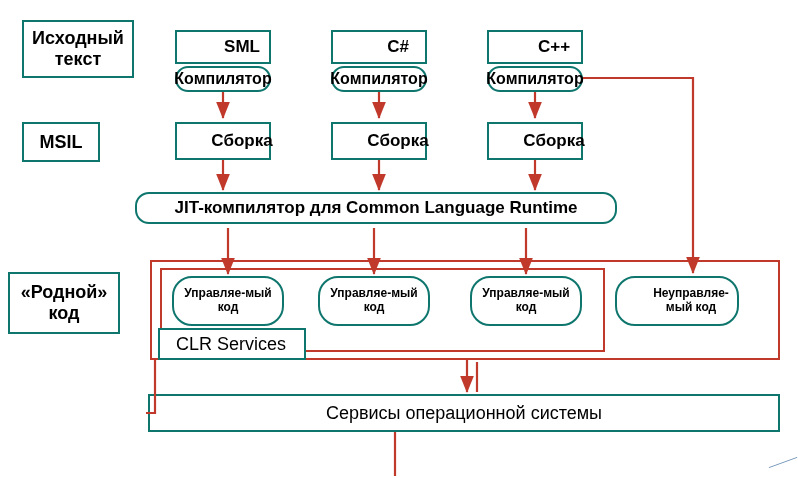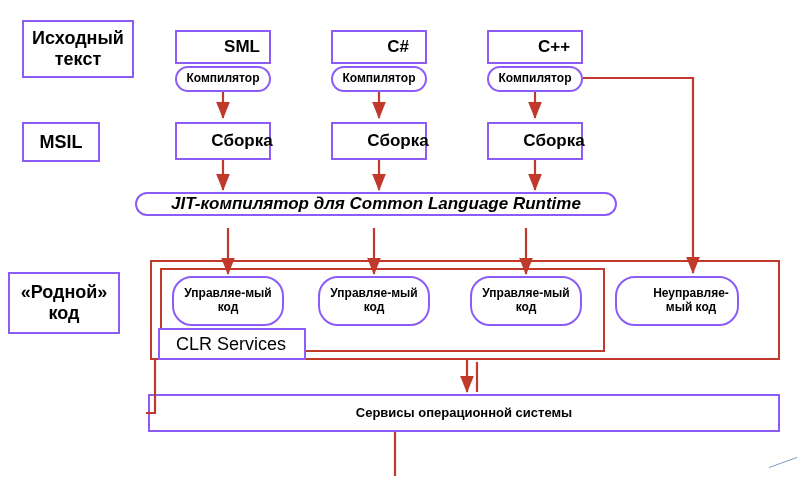--- a/index.html
+++ b/index.html
@@ -11,37 +11,37 @@
     position: relative;
     width: 798px;
     height: 478px;
     background: #ffffff;
     font-family: "Liberation Sans", sans-serif;
     overflow: hidden;
   }
   .box {
     position: absolute;
     box-sizing: border-box;
-    border: 2px solid #8b5cf6;
+    border: 2px solid #0f766e;
     background: #ffffff;
     color: #000000;
     display: flex;
     align-items: center;
     justify-content: center;
     text-align: center;
     line-height: 1.15;
     font-weight: bold;
     font-size: 17px;
   }
   .label-box {
     font-size: 18px;
     font-weight: bold;
   }
   .small-box {
-    font-size: 12px;
+    font-size: 16px;
     font-weight: bold;
     border-radius: 9px;
   }
   .rounded {
     border-radius: 14px;
   }
   .plain-box {
     font-weight: bold;
     padding-left: 38px;
   }
@@ -58,22 +58,22 @@
     font-size: 12px;
     border-radius: 20px;
   }
   .clr {
     font-size: 18px;
     font-weight: normal;
     justify-content: flex-start;
     padding-left: 16px;
   }
   .os {
-    font-size: 13px;
-    font-weight: bold;
+    font-size: 18px;
+    font-weight: normal;
   }
   .jit {
     font-size: 17px;
     font-weight: bold;
   }
   .deco-line {
     position: absolute;
     border-top: 1px solid #6a8fb5;
   }
 </style>
@@ -93,21 +93,21 @@
   <div class="box plain-box" style="left:487px;top:30px;width:96px;height:34px;">C++</div>
 
   <div class="box small-box rounded" style="left:175px;top:66px;width:96px;height:26px;">Компилятор</div>
   <div class="box small-box rounded" style="left:331px;top:66px;width:96px;height:26px;">Компилятор</div>
   <div class="box small-box rounded" style="left:487px;top:66px;width:96px;height:26px;">Компилятор</div>
 
   <div class="box plain-box" style="left:175px;top:122px;width:96px;height:38px;">Сборка</div>
   <div class="box plain-box" style="left:331px;top:122px;width:96px;height:38px;">Сборка</div>
   <div class="box plain-box" style="left:487px;top:122px;width:96px;height:38px;">Сборка</div>
 
-  <div class="box rounded jit" style="left:135px;top:192px;width:482px;height:24px;font-style:italic;">JIT-компилятор для Common Language Runtime</div>
+  <div class="box rounded jit" style="left:135px;top:192px;width:482px;height:32px;">JIT-компилятор для Common Language Runtime</div>
 
   <div class="group-box" style="left:150px;top:260px;width:630px;height:100px;"></div>
 
   <div class="group-box" style="left:160px;top:268px;width:445px;height:84px;"></div>
 
   <div class="box managed" style="left:172px;top:276px;width:112px;height:50px;">Управляе-мый код</div>
   <div class="box managed" style="left:318px;top:276px;width:112px;height:50px;">Управляе-мый код</div>
   <div class="box managed" style="left:470px;top:276px;width:112px;height:50px;">Управляе-мый код</div>
   <div class="box managed" style="left:615px;top:276px;width:124px;height:50px;padding-left:28px;">Неуправляе-мый код</div>
 

